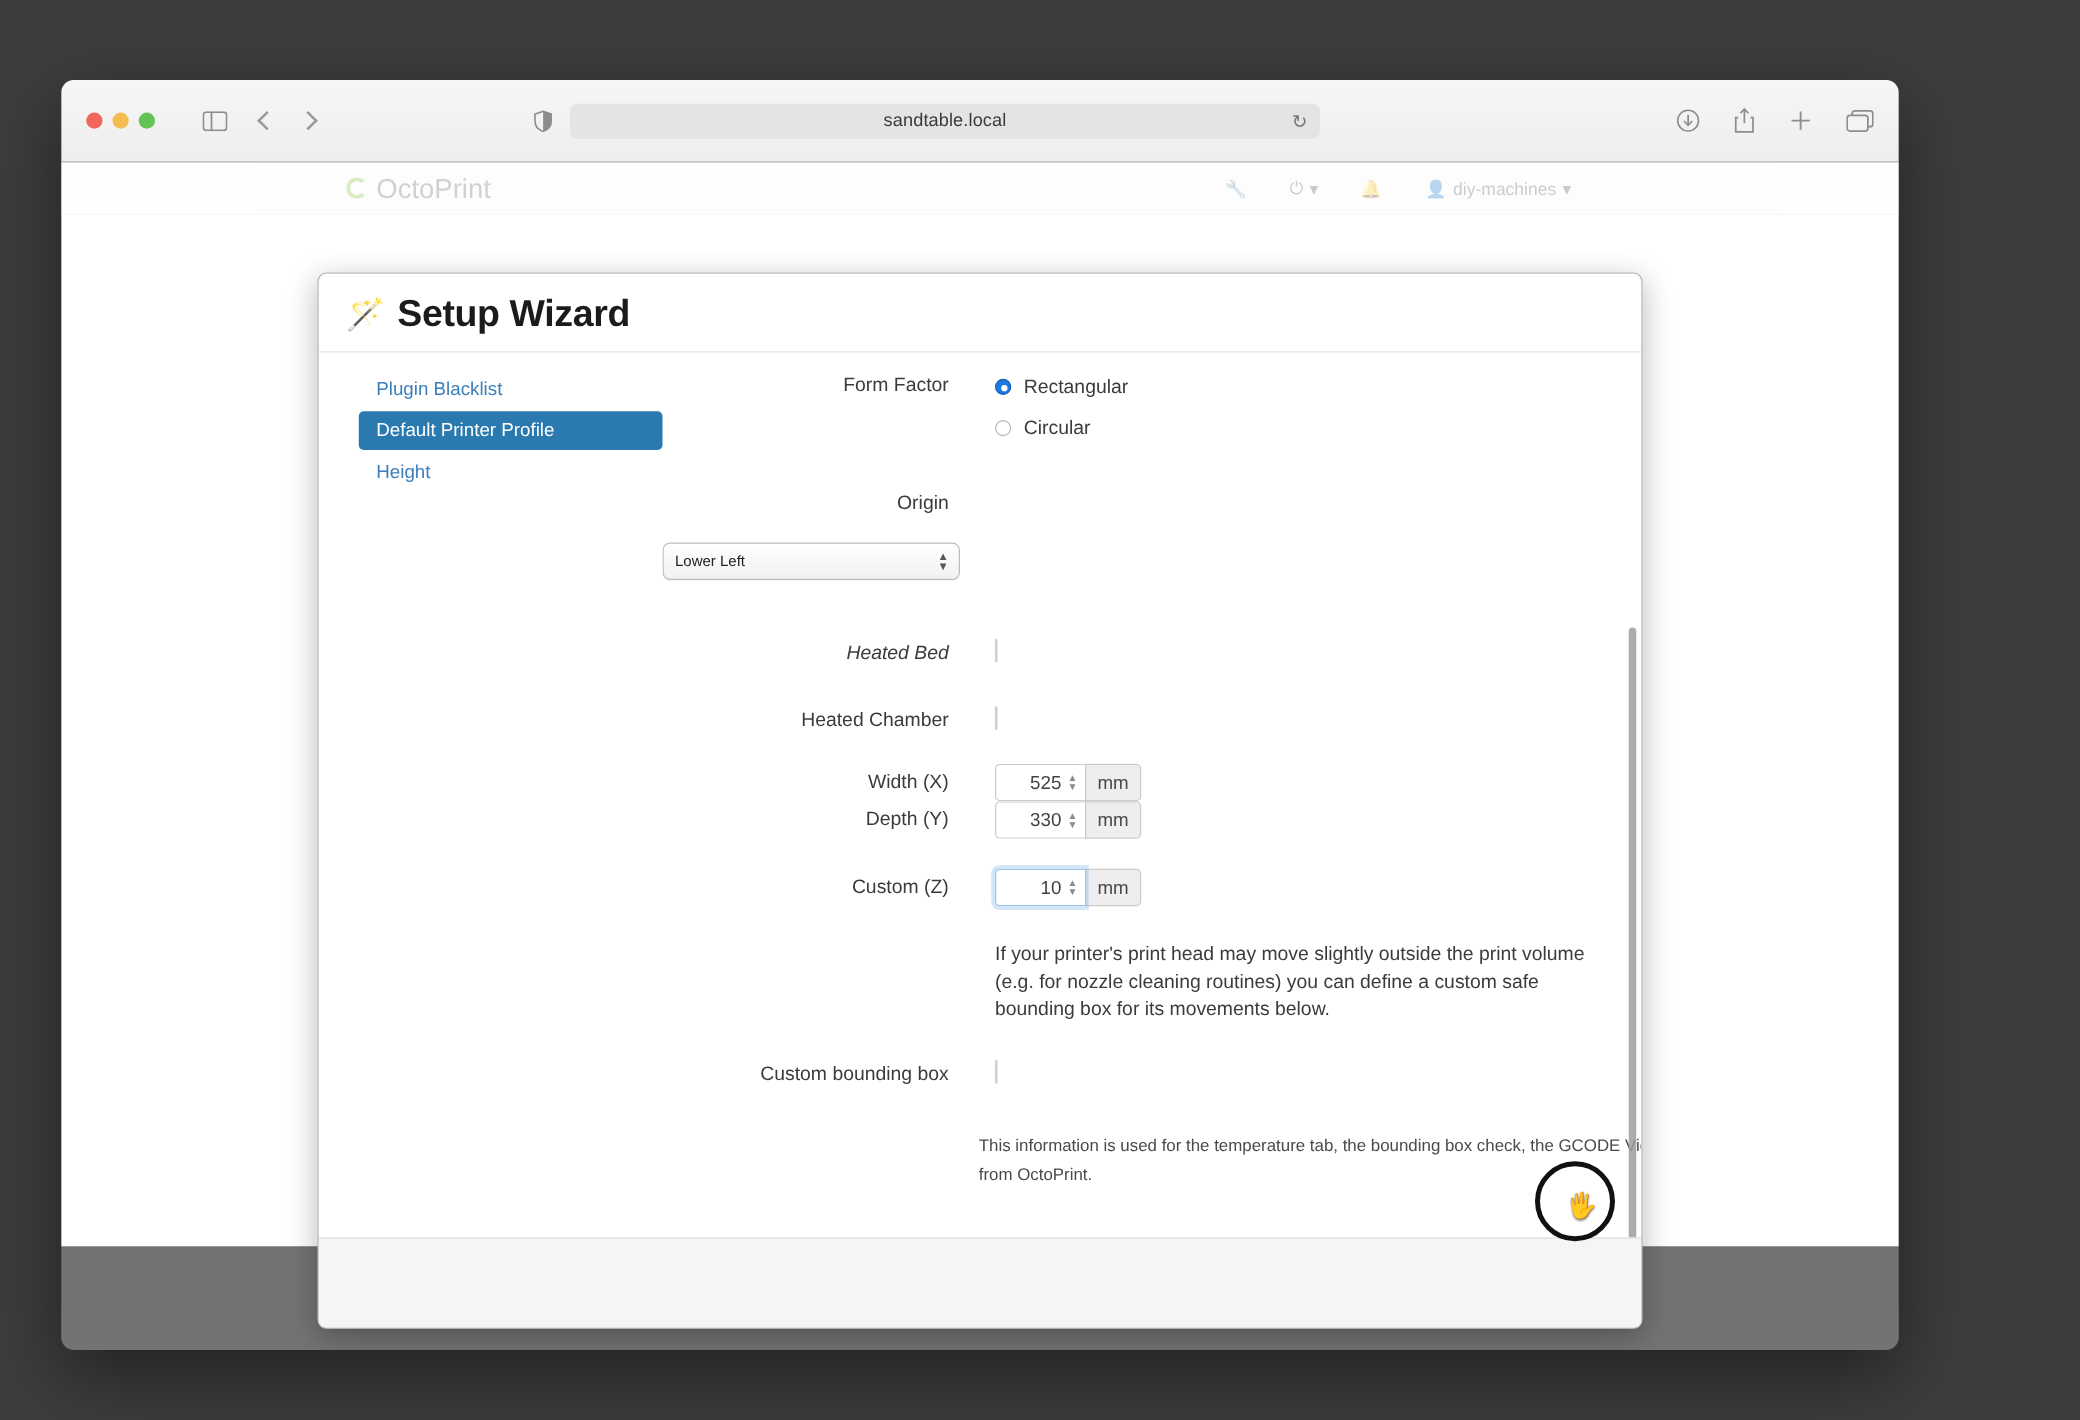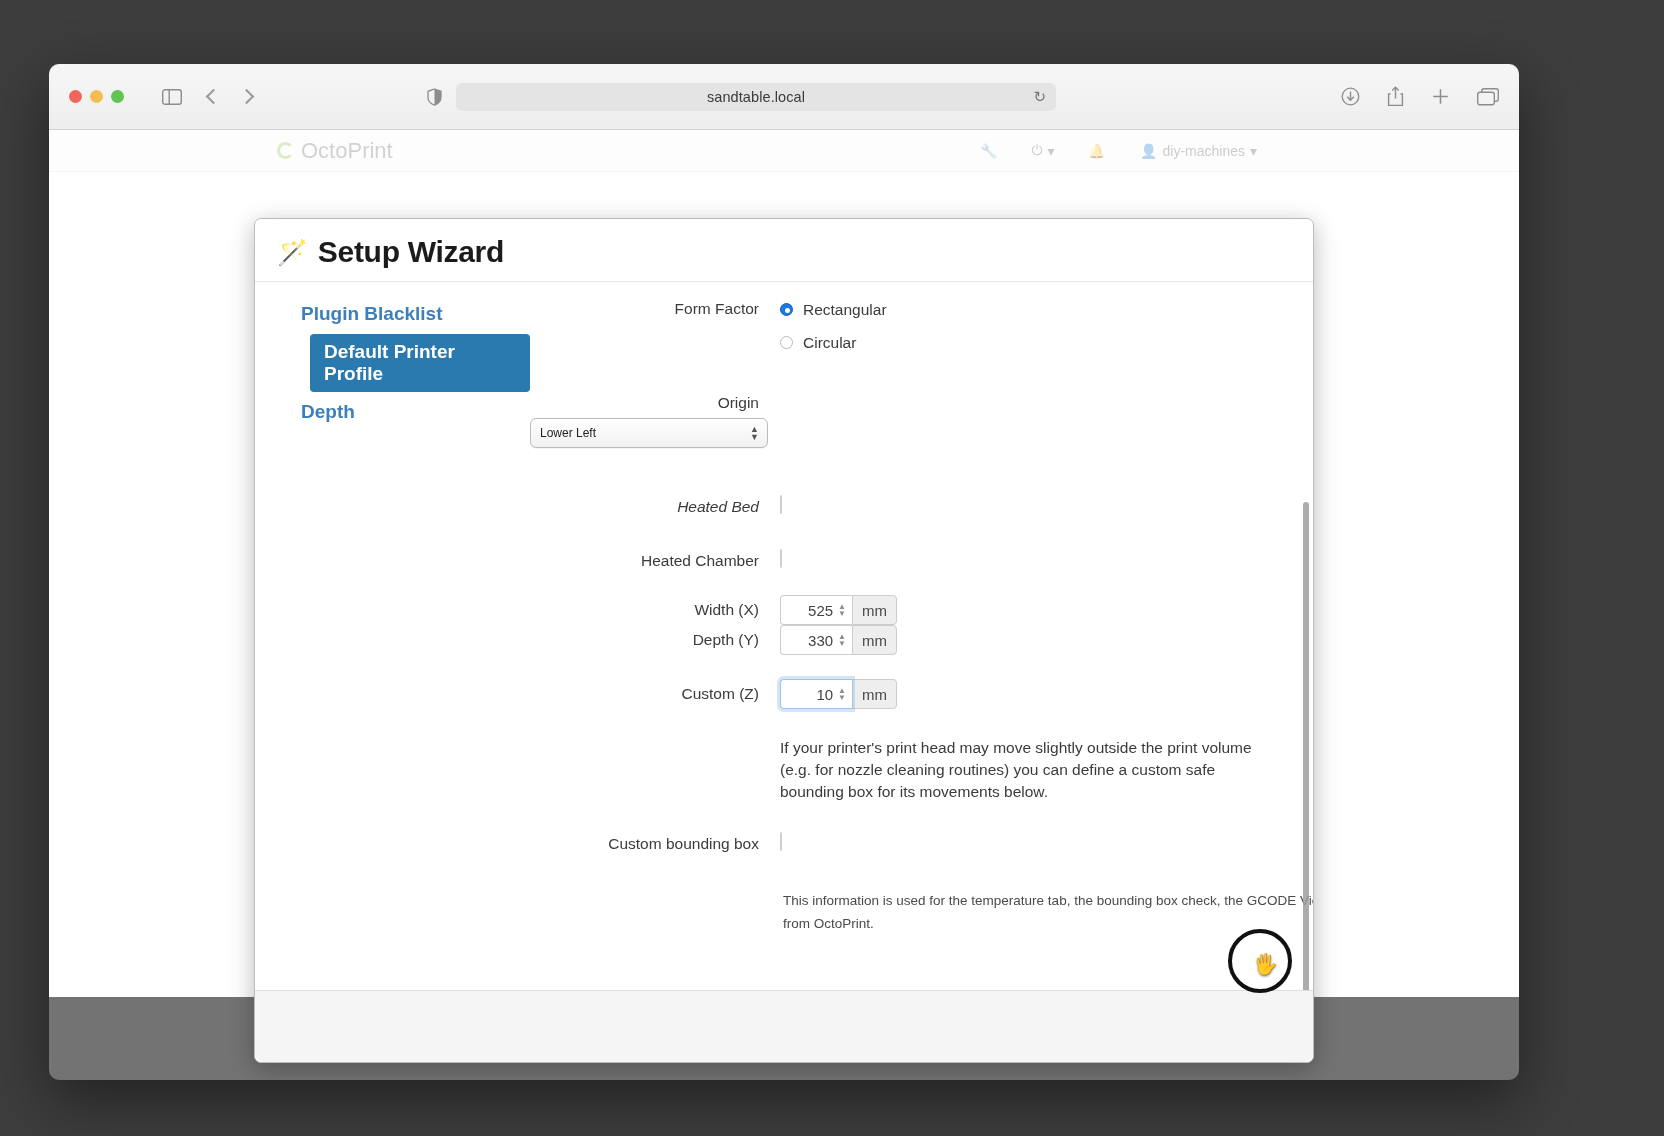--- a/index.html
+++ b/index.html
@@ -156,45 +156,45 @@
   }
 
   
   #wizard-nav {
     width: 275px;
     padding: 14px 0 0 32px;
     flex-shrink: 0;
   }
   .nav-item {
     display: block;
-    font-size: 19px;
-    font-weight: bold;
+    font-size: 15px;
+    font-weight: normal;
     color: #3c7fbb;
     padding: 7px 14px;
     margin-bottom: 2px;
     border-radius: 4px;
     cursor: pointer;
   }
   .nav-item.active {
     background: #2a7ab0;
     color: #ffffff;
-    margin-left: 23px;
   }
 
   
   #wizard-form {
     flex: 1;
     padding: 14px 40px 10px 0;
     overflow: hidden;
     position: relative;
   }
   .form-row {
     display: flex;
     align-items: flex-start;
     margin-bottom: 0;
+    gap: 16px;
   }
   .form-label {
     width: 250px;
     text-align: right;
     padding-right: 21px;
     font-size: 15.5px;
     color: #3b3b3b;
     line-height: 22px;
     flex-shrink: 0;
   }
@@ -436,21 +436,21 @@
             <span id="wand-icon">🪄</span>
             <span>Setup Wizard</span>
           </div>
         </div>
 
         <div id="wizard-body">
 
           <div id="wizard-nav">
             <div class="nav-item">Plugin Blacklist</div>
             <div class="nav-item active">Default Printer Profile</div>
-            <div class="nav-item">Depth</div>
+            <div class="nav-item">Height</div>
           </div>
 
           <div id="wizard-form">
 
             <div class="form-row" style="margin-top:2px;">
               <div class="form-label">Form Factor</div>
               <div class="form-ctl">
                 <div class="radio-line">
                   <span class="radio checked"></span>
                   <span class="lbl">Rectangular</span>

